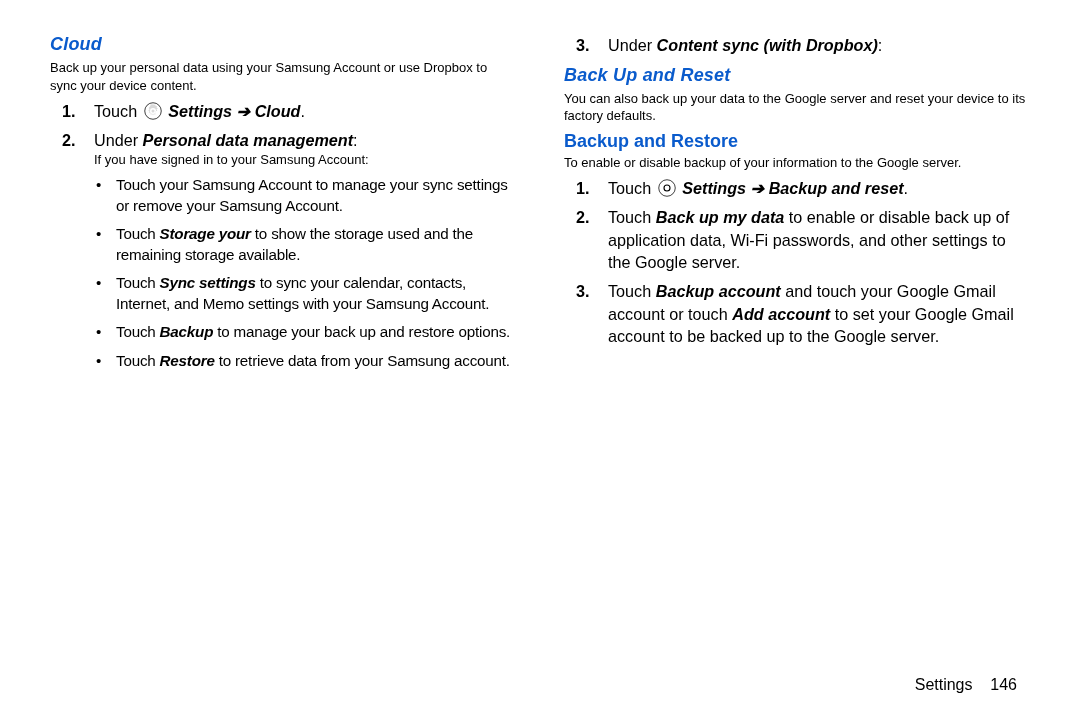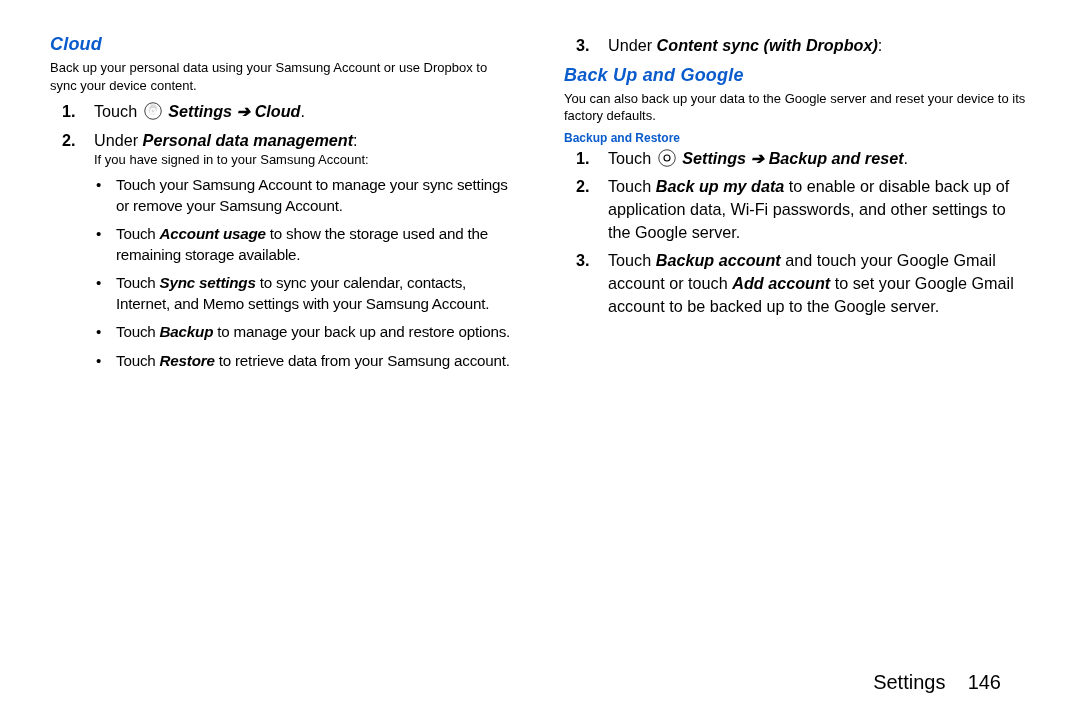--- a/index.html
+++ b/index.html
@@ -30,21 +30,21 @@
     font-weight: 900;
     font-style: italic;
     font-size: 18px;
     letter-spacing: 0.2px;
     margin: 0 0 4px 0;
     font-family: Arial, Helvetica, sans-serif;
   }
   .h-blue-small {
     color: #0a5bcc;
     font-weight: 800;
-    font-size: 12px;
+    font-size: 18px;
     margin: 6px 0 2px 0;
     font-family: Arial, Helvetica, sans-serif;
   }
   p, .para {
     font-size: 13px;
     line-height: 1.35;
     margin: 0 0 6px 0;
   }
   .ol {
     margin: 0;
@@ -78,22 +78,22 @@
   .ul .bullet {
     min-width: 20px;
     padding-left: 2px;
   }
   .narrow { font-stretch: condensed; letter-spacing: -0.2px; }
   b { font-weight: 700; font-style: italic; }
   .ital { font-style: italic; }
   .footer {
     position: absolute;
     bottom: 26px;
-    right: 79px;
-    font-size: 20px;
+    right: 63px;
+    font-size: 16px;
   }
   .gear {
     display: inline-block;
     width: 18px;
     height: 18px;
     vertical-align: -3px;
     margin: 0 2px;
   }
   .arrow { font-weight: 700; }
 </style>
@@ -128,21 +128,21 @@
           <span>Under </span><b>Personal data management</b><span>:</span>
           <p class="para">If you have signed in to your Samsung Account:</p>
 
           <ul class="ul">
             <li>
                 <span class="bullet">•</span>
                 <span class="narrow">Touch your Samsung Account to manage your sync settings or remove your Samsung Account.</span>
               </li>
             <li>
                 <span class="bullet">•</span>
-                <span class="narrow"><span>Touch </span><b>Account usage</b><span> to show the storage used and the remaining storage available.</span></span>
+                <span class="narrow"><span>Touch </span><b>Storage your</b><span> to show the storage used and the remaining storage available.</span></span>
               </li>
             <li>
                 <span class="bullet">•</span>
                 <span class="narrow"><span>Touch </span><b>Sync settings</b><span> to sync your calendar, contacts, Internet, and Memo settings with your Samsung Account.</span></span>
               </li>
             <li>
                 <span class="bullet">•</span>
                 <span class="narrow"><span>Touch </span><b>Backup</b><span> to manage your back up and restore options.</span></span>
               </li>
             <li>
@@ -158,24 +158,25 @@
   <div class="col right">
     <ul class="ol">
       <li>
         <span class="num">3.</span>
         <span class="content">
           <span>Under </span><b>Content sync (with Dropbox)</b><span>:</span>
         </span>
       </li>
     </ul>
 
-    <div class="h-blue" style="margin-top:8px">Back Up and Google</div>
+    <div class="h-blue" style="margin-top:8px">Back Up and Reset</div>
     <p class="para">You can also back up your data to the Google server and reset your device to its factory defaults.</p>
 
     <div class="h-blue-small">Backup and Restore</div>
+    <p class="para">To enable or disable backup of your information to the Google server.</p>
 
     <ul class="ol">
       <li>
         <span class="num">1.</span>
         <span class="content">
           <span>Touch </span>
           <span class="gear">
             <svg viewBox="0 0 24 24">
                 <circle cx="12" cy="12" r="11" fill="none" stroke="#000" stroke-width="1"></circle>
                 <circle cx="12" cy="12" r="4" fill="none" stroke="#000" stroke-width="1.5"></circle>

